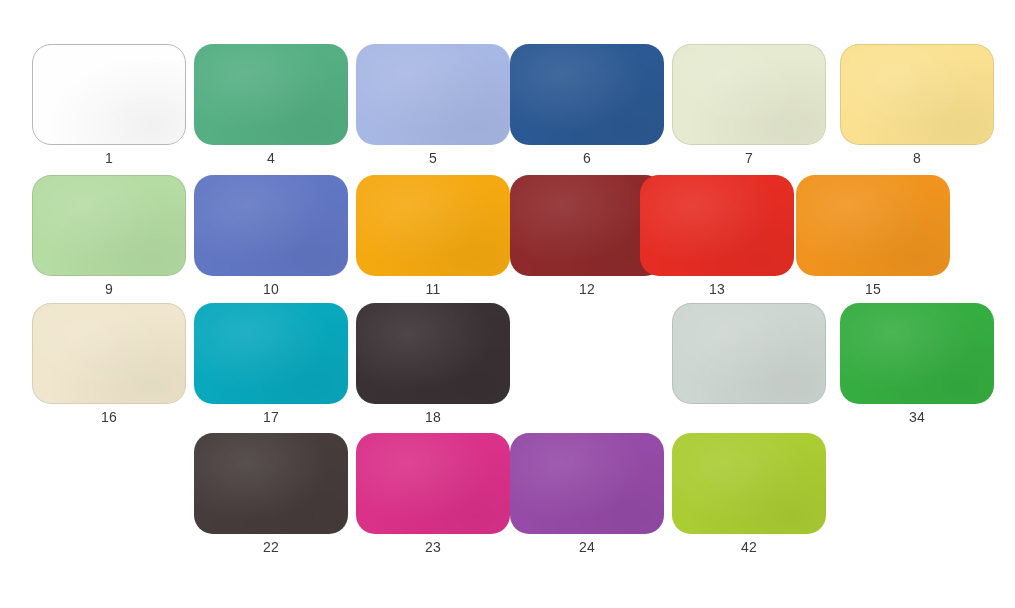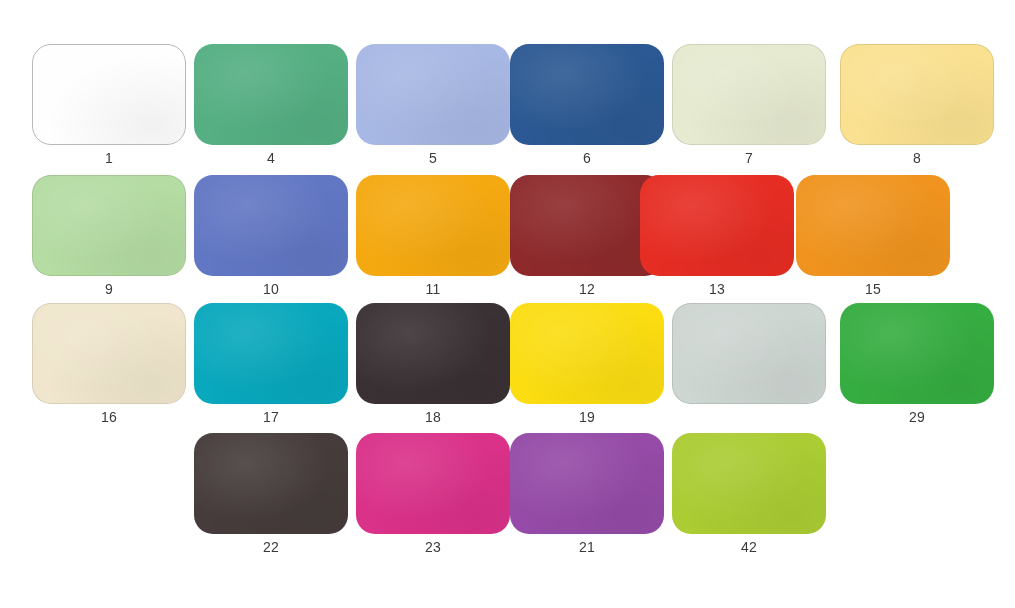--- a/index.html
+++ b/index.html
@@ -135,43 +135,39 @@
         <div class="swatch-label">16</div>
       </div>
       <div class="swatch-cell" style="left: 194px;">
         <div class="swatch-chip" title="#09a8bd" style="background-color: rgb(9, 168, 189);"></div>
         <div class="swatch-label">17</div>
       </div>
       <div class="swatch-cell" style="left: 356px;">
         <div class="swatch-chip" title="#3a3134" style="background-color: rgb(58, 49, 52);"></div>
         <div class="swatch-label">18</div>
       </div>
-      <div class="swatch-cell" style="left: 510px;">
-        <div class="swatch-chip" title="#fbdd12" style="background-color: rgb(251, 221, 18);"></div>
-        <div class="swatch-label">19</div>
-      </div>
       <div class="swatch-cell" style="left: 672px;">
         <div class="swatch-chip hairline" title="#ced6d2" style="background-color: rgb(206, 214, 210);"></div>
       </div>
       <div class="swatch-cell" style="left: 840px;">
         <div class="swatch-chip" title="#36ad41" style="background-color: rgb(54, 173, 65);"></div>
-        <div class="swatch-label">29</div>
+        <div class="swatch-label">34</div>
       </div>
     </div>
     <div class="swatch-row" style="top: 433px;">
       <div class="swatch-cell" style="left: 194px;">
         <div class="swatch-chip" title="#463c3c" style="background-color: rgb(70, 60, 60);"></div>
         <div class="swatch-label">22</div>
       </div>
       <div class="swatch-cell" style="left: 356px;">
         <div class="swatch-chip" title="#da3189" style="background-color: rgb(218, 49, 137);"></div>
         <div class="swatch-label">23</div>
       </div>
       <div class="swatch-cell" style="left: 510px;">
         <div class="swatch-chip" title="#954ba7" style="background-color: rgb(149, 75, 167);"></div>
-        <div class="swatch-label">21</div>
+        <div class="swatch-label">24</div>
       </div>
       <div class="swatch-cell" style="left: 672px;">
         <div class="swatch-chip" title="#abcc33" style="background-color: rgb(171, 204, 51);"></div>
         <div class="swatch-label">42</div>
       </div>
     </div>
   </div>
 
 </body></html>

